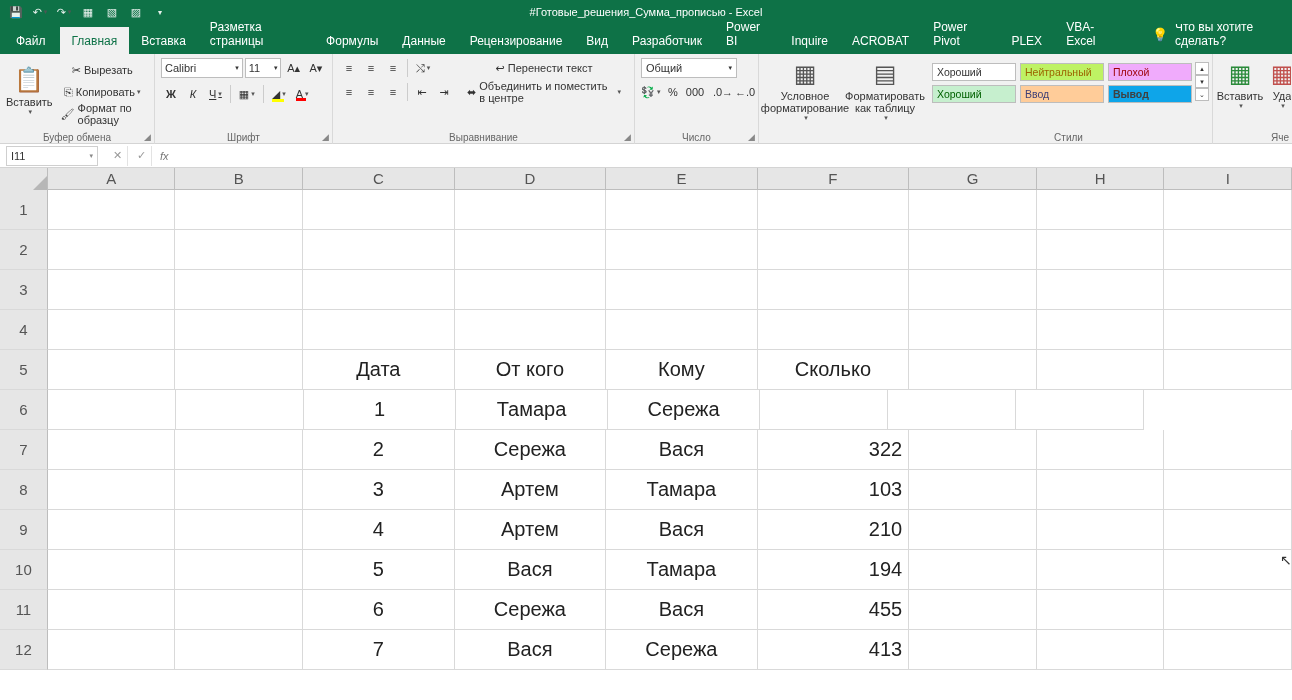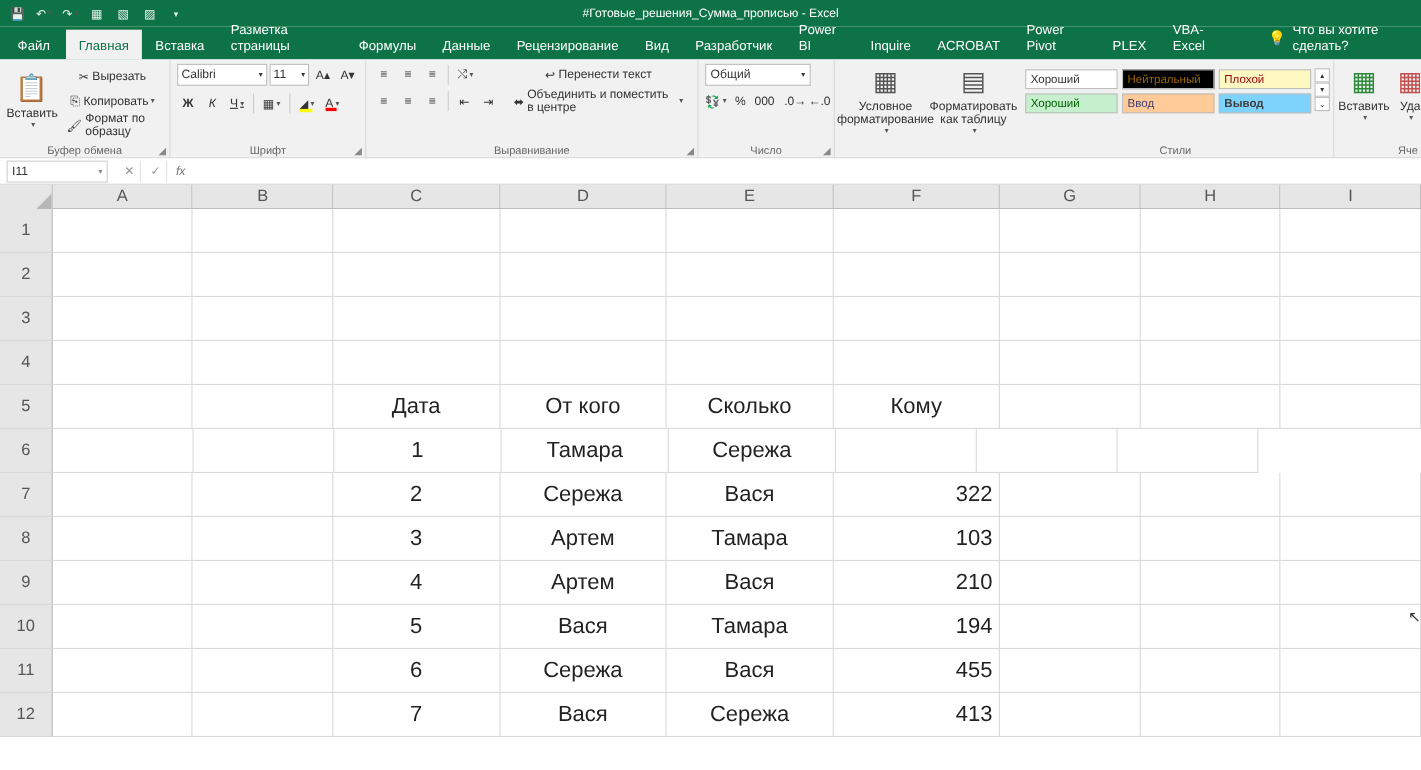--- a/index.html
+++ b/index.html
@@ -214,25 +214,25 @@
         <div class="ico">▤</div>
         <div style="line-height:1.1;">Форматировать как таблицу</div>
       </div>
     </div>
   </div>
 
   <div class="group" style="width:288px;">
     <div style="display:flex; padding-top:4px;">
       <div class="style-grid">
         <div class="style-swatch" style="background:#fff;">Хороший</div>
-        <div class="style-swatch" style="background:#000000; color:#9c6500;">Нейтральный</div>
-        <div class="style-swatch" style="background:#fef9c3; color:#9c0006;">Плохой</div>
+        <div class="style-swatch" style="background:#bef264; color:#9c6500;">Нейтральный</div>
+        <div class="style-swatch" style="background:#f0abfc; color:#9c0006;">Плохой</div>
         <div class="style-swatch" style="background:#c6efce; color:#006100;">Хороший</div>
         <div class="style-swatch" style="background:#ffcc99; color:#3f3f76;">Ввод</div>
-        <div class="style-swatch" style="background:#7dd3fc; color:#3f3f3f; font-weight:bold;">Вывод</div>
+        <div class="style-swatch" style="background:#0ea5e9; color:#3f3f3f; font-weight:bold;">Вывод</div>
       </div>
       <div class="style-scroll">
         <div class="sbtn">▴</div>
         <div class="sbtn">▾</div>
         <div class="sbtn">⌄</div>
       </div>
     </div>
     <div class="group-label">Стили</div>
   </div>
 
@@ -329,22 +329,22 @@
         <div class="cell col-G"></div>
         <div class="cell col-H"></div>
         <div class="cell col-I"></div>
       </div>
       <div class="row row-lg">
         <div class="row-h">5</div>
         <div class="cell col-A"></div>
         <div class="cell col-B"></div>
         <div class="cell col-C center">Дата</div>
         <div class="cell col-D center">От кого</div>
+        <div class="cell col-E center">Кому</div>
         <div class="cell col-F center">Сколько</div>
-        <div class="cell col-E center">Кому</div>
         <div class="cell col-G"></div>
         <div class="cell col-H"></div>
         <div class="cell col-I"></div>
       </div>
       <div class="row row-lg">
         <div class="row-h">6</div>
         <div class="cell col-A"></div>
         <div class="cell col-B"></div>
         <div class="cell col-C center">1</div>
         <div class="cell col-D center">Тамара</div>

